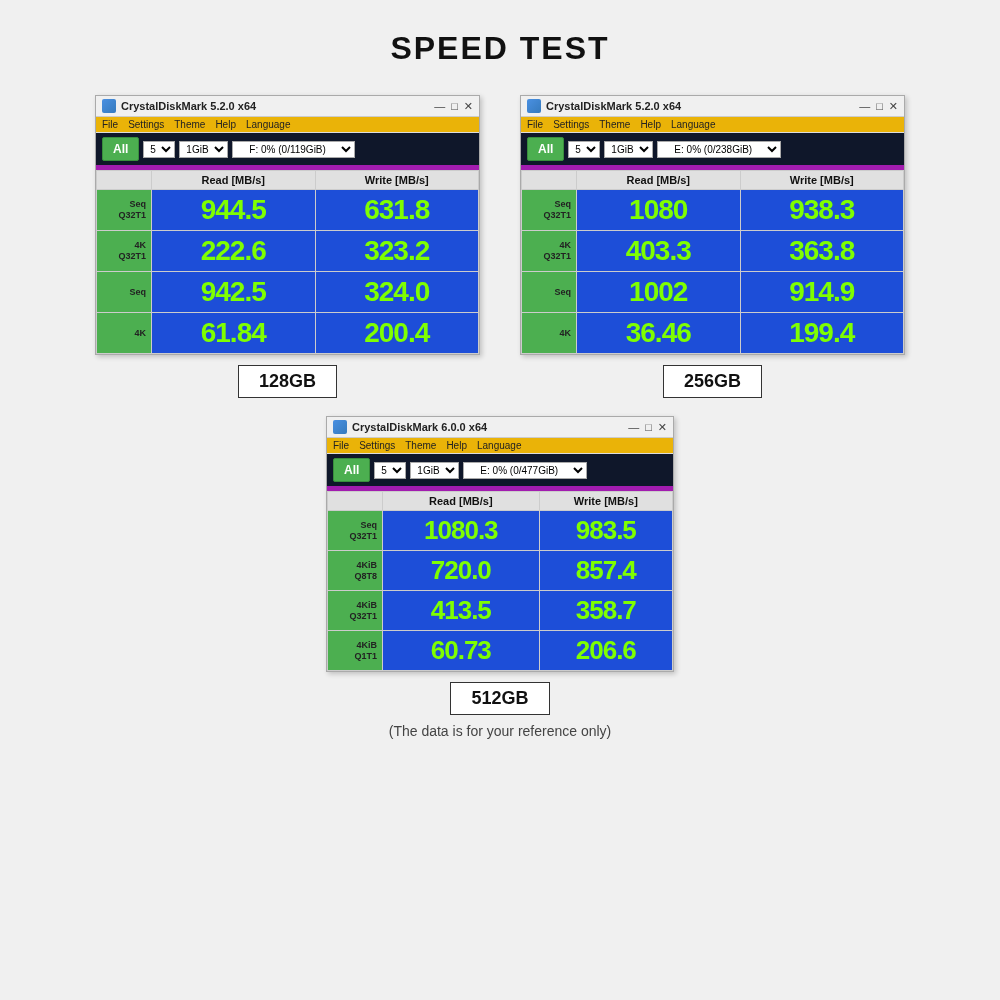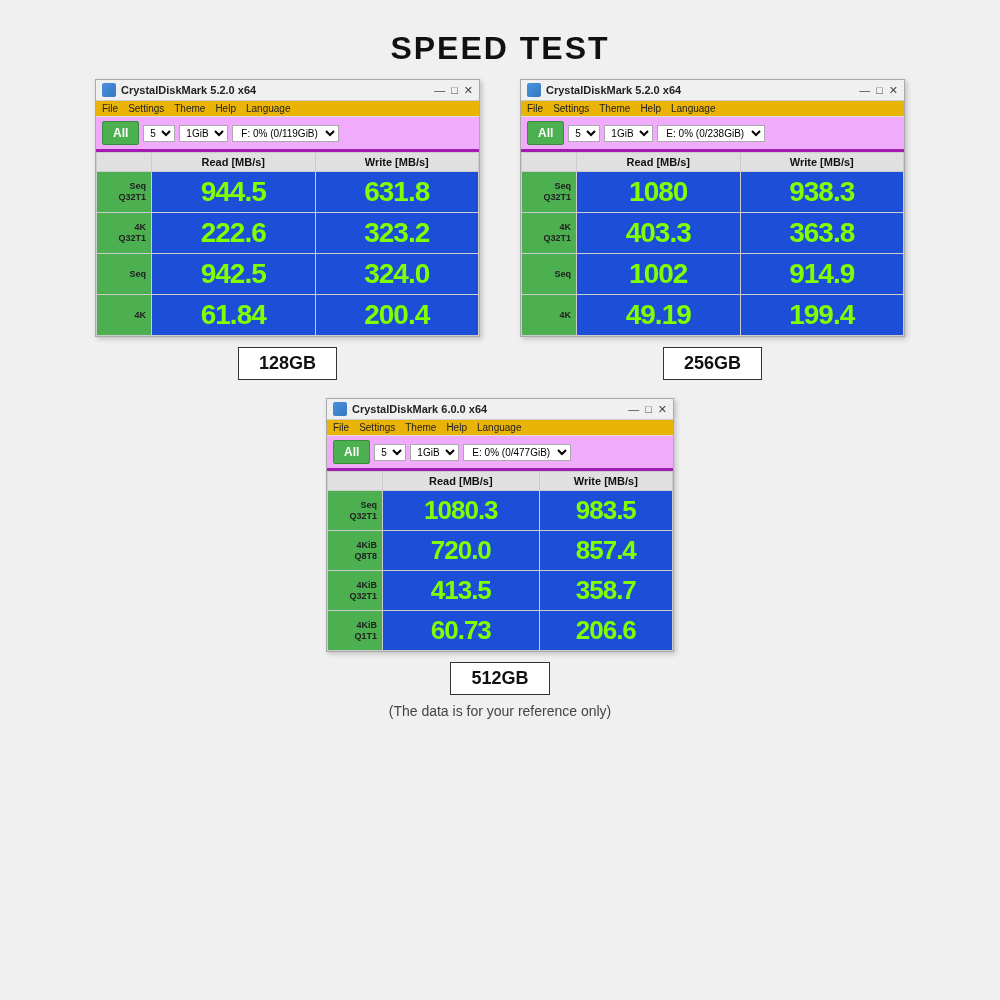--- a/index.html
+++ b/index.html
@@ -12,21 +12,21 @@
       display: flex;
       flex-direction: column;
       align-items: center;
       padding: 30px 20px 20px;
     }
 
     .page-title {
       font-size: 32px;
       font-weight: 900;
       letter-spacing: 2px;
-      margin-bottom: 12px;
+      margin-bottom: 28px;
       color: #111;
     }
 
     .top-row {
       display: flex;
       gap: 40px;
       margin-bottom: 18px;
     }
 
     .benchmark-block {
@@ -87,22 +87,22 @@
       background: #eab308;
       border-bottom: 1px solid #ddd;
       padding: 2px 6px;
       font-size: 10px;
       color: #222;
       display: flex;
       gap: 10px;
     }
 
     .cdm-toolbar {
-      background: #f0abfc;
-      border-bottom: 3px solid #a21caf;
+      background: #0f172a;
+      border-bottom: 5px solid #a21caf;
       padding: 4px 6px;
       display: flex;
       align-items: center;
       gap: 4px;
       font-size: 10px;
     }
 
     .cdm-all-btn {
       background: #4caf50;
       color: white;
@@ -116,21 +116,21 @@
 
     .cdm-select {
       font-size: 10px;
       padding: 1px 2px;
       border: 1px solid #aaa;
       background: white;
     }
 
     .cdm-drive-select {
       font-size: 10px;
-      padding: 1px 4px;
+      padding: 1px 12px;
       border: 1px solid #aaa;
       background: white;
       min-width: 100px;
     }
 
     .cdm-table {
       width: 100%;
       border-collapse: collapse;
       background: white;
     }
@@ -319,21 +319,21 @@
             <td class="cdm-value-cell">403.3</td>
             <td class="cdm-value-cell">363.8</td>
           </tr>
           <tr class="cdm-data-row">
             <td class="cdm-label-cell">Seq</td>
             <td class="cdm-value-cell">1002</td>
             <td class="cdm-value-cell">914.9</td>
           </tr>
           <tr class="cdm-data-row">
             <td class="cdm-label-cell">4K</td>
-            <td class="cdm-value-cell">49.19</td>
+            <td class="cdm-value-cell">36.46</td>
             <td class="cdm-value-cell">199.4</td>
           </tr>
         </tbody>
       </table>
     </div>
     <div class="size-label">256GB</div>
   </div>
 </div>
 
 <div class="bottom-row">

